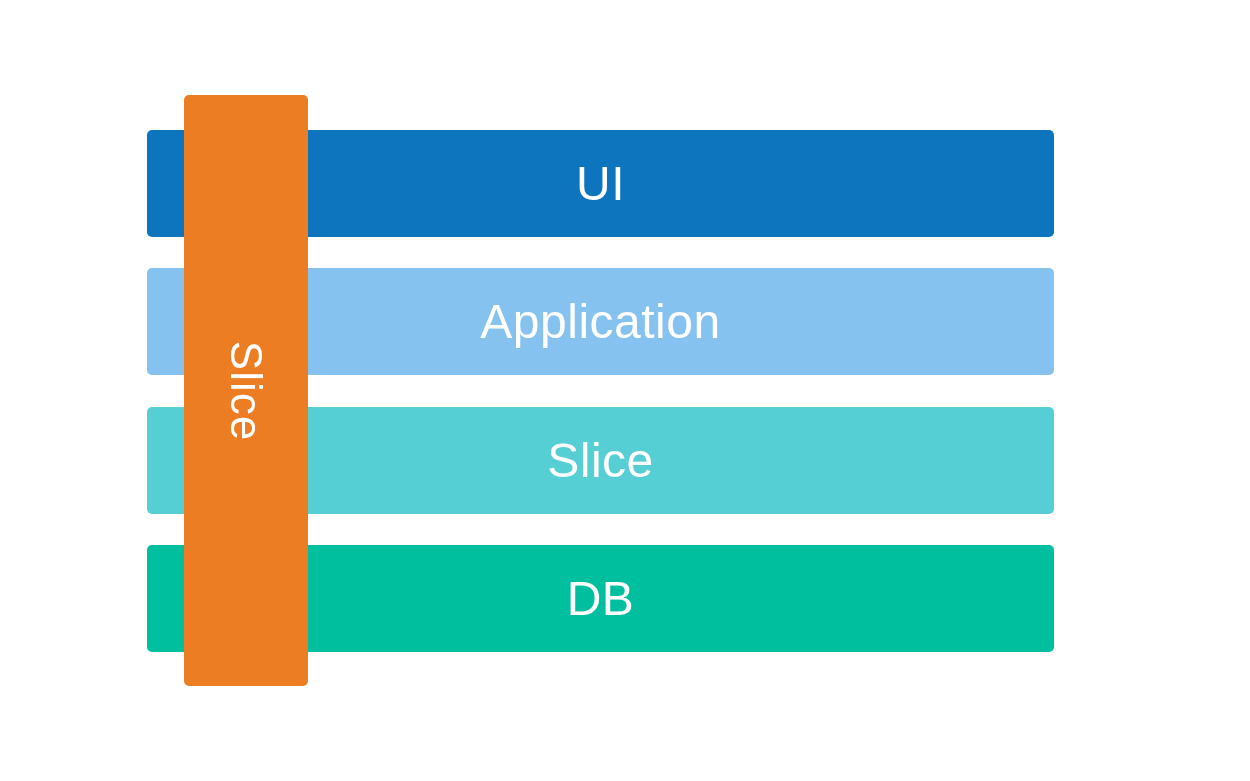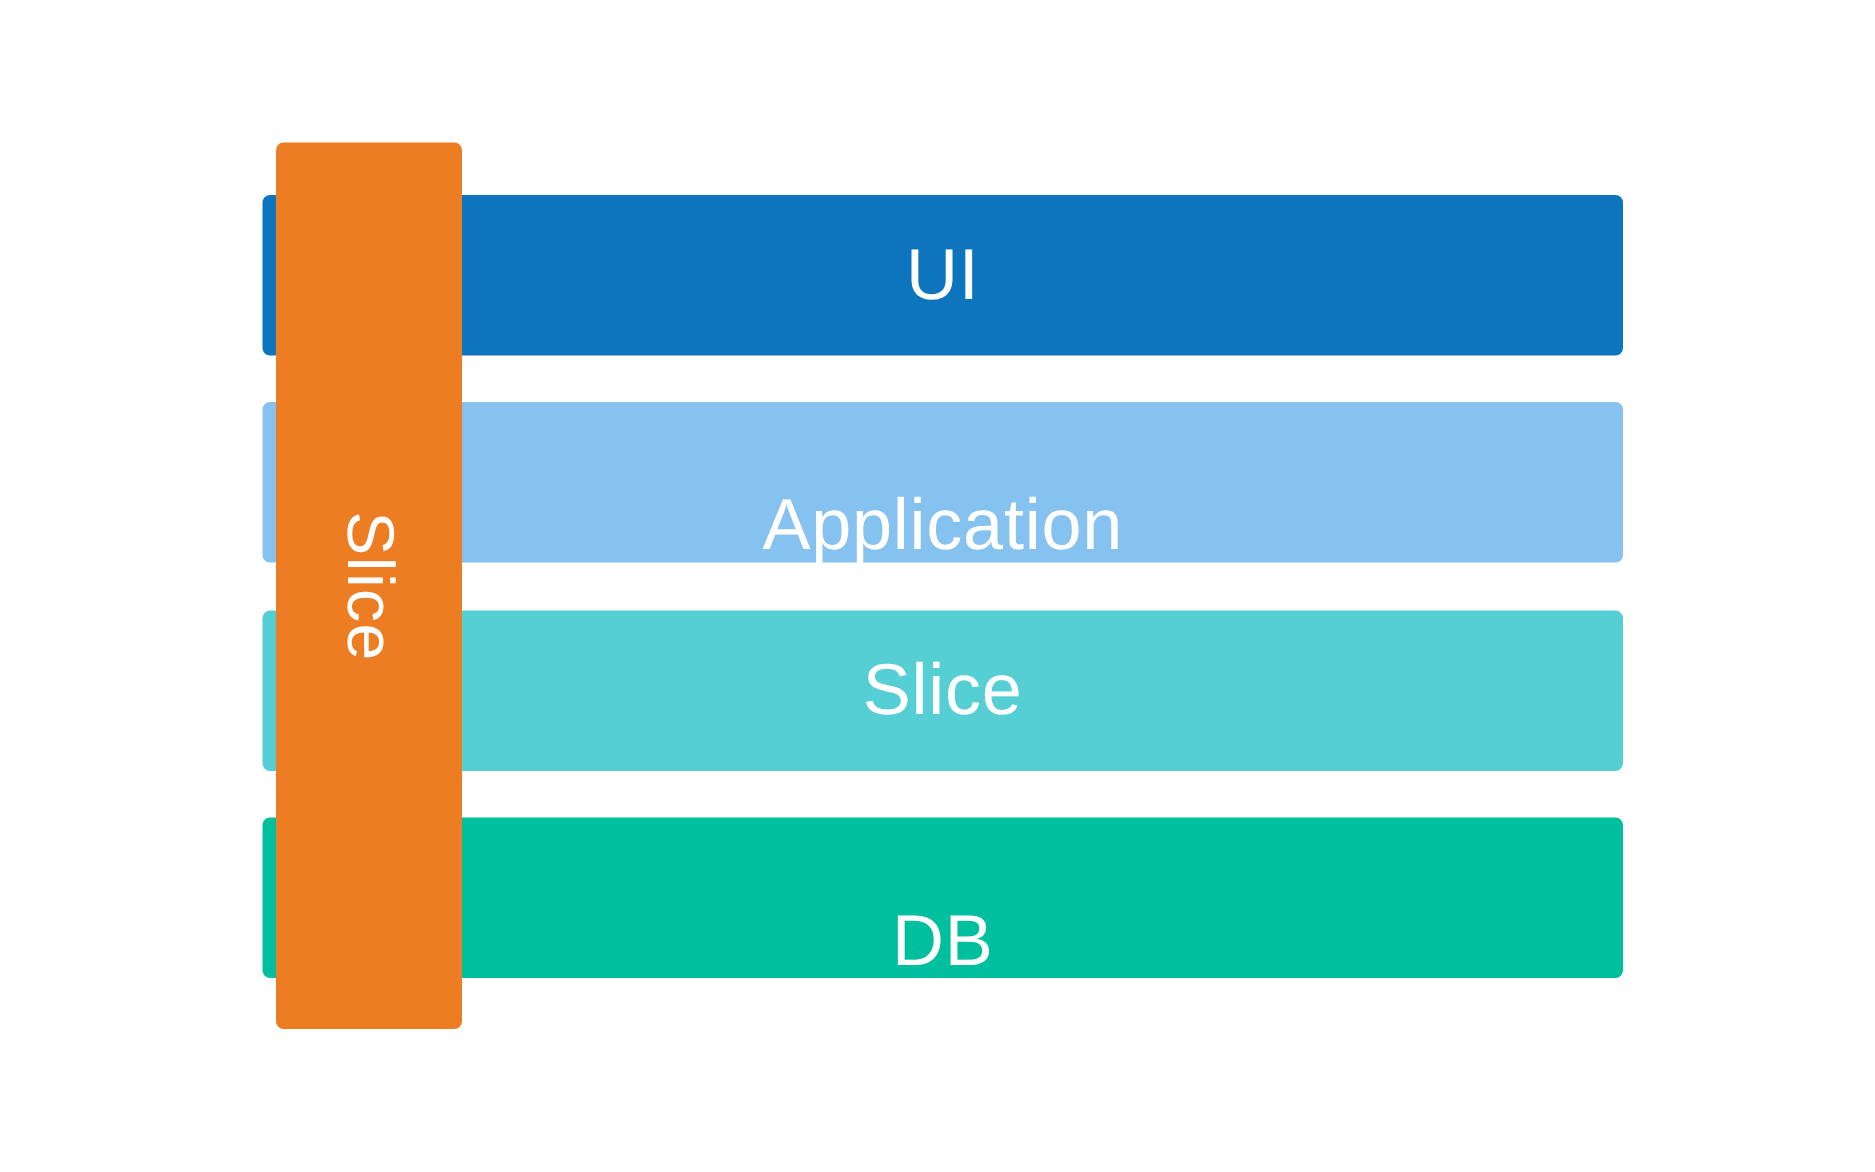--- a/index.html
+++ b/index.html
@@ -14,41 +14,41 @@
 
   .canvas {
     position: relative;
     width: 1250px;
     height: 781px;
     background: #ffffff;
   }
 
   .layer {
     position: absolute;
-    left: 175px;
+    left: 147px;
     width: 907px;
     height: 107px;
     border-radius: 5px;
     display: flex;
     align-items: center;
     justify-content: center;
   }
 
   .layer-label {
     color: #ffffff;
     font-size: 48px;
     font-weight: 400;
     letter-spacing: 0.5px;
     line-height: 1;
   }
 
   .layer-ui          { top: 130px; }
-  .layer-application { top: 268px; align-items: flex-end; }
+  .layer-application { top: 268px; }
   .layer-domain      { top: 407px; }
-  .layer-db          { top: 545px; align-items: flex-end; }
+  .layer-db          { top: 545px; }
 
   .slice {
     position: absolute;
     left: 184px;
     top: 95px;
     width: 124px;
     height: 591px;
     border-radius: 5px;
     display: flex;
     align-items: center;

